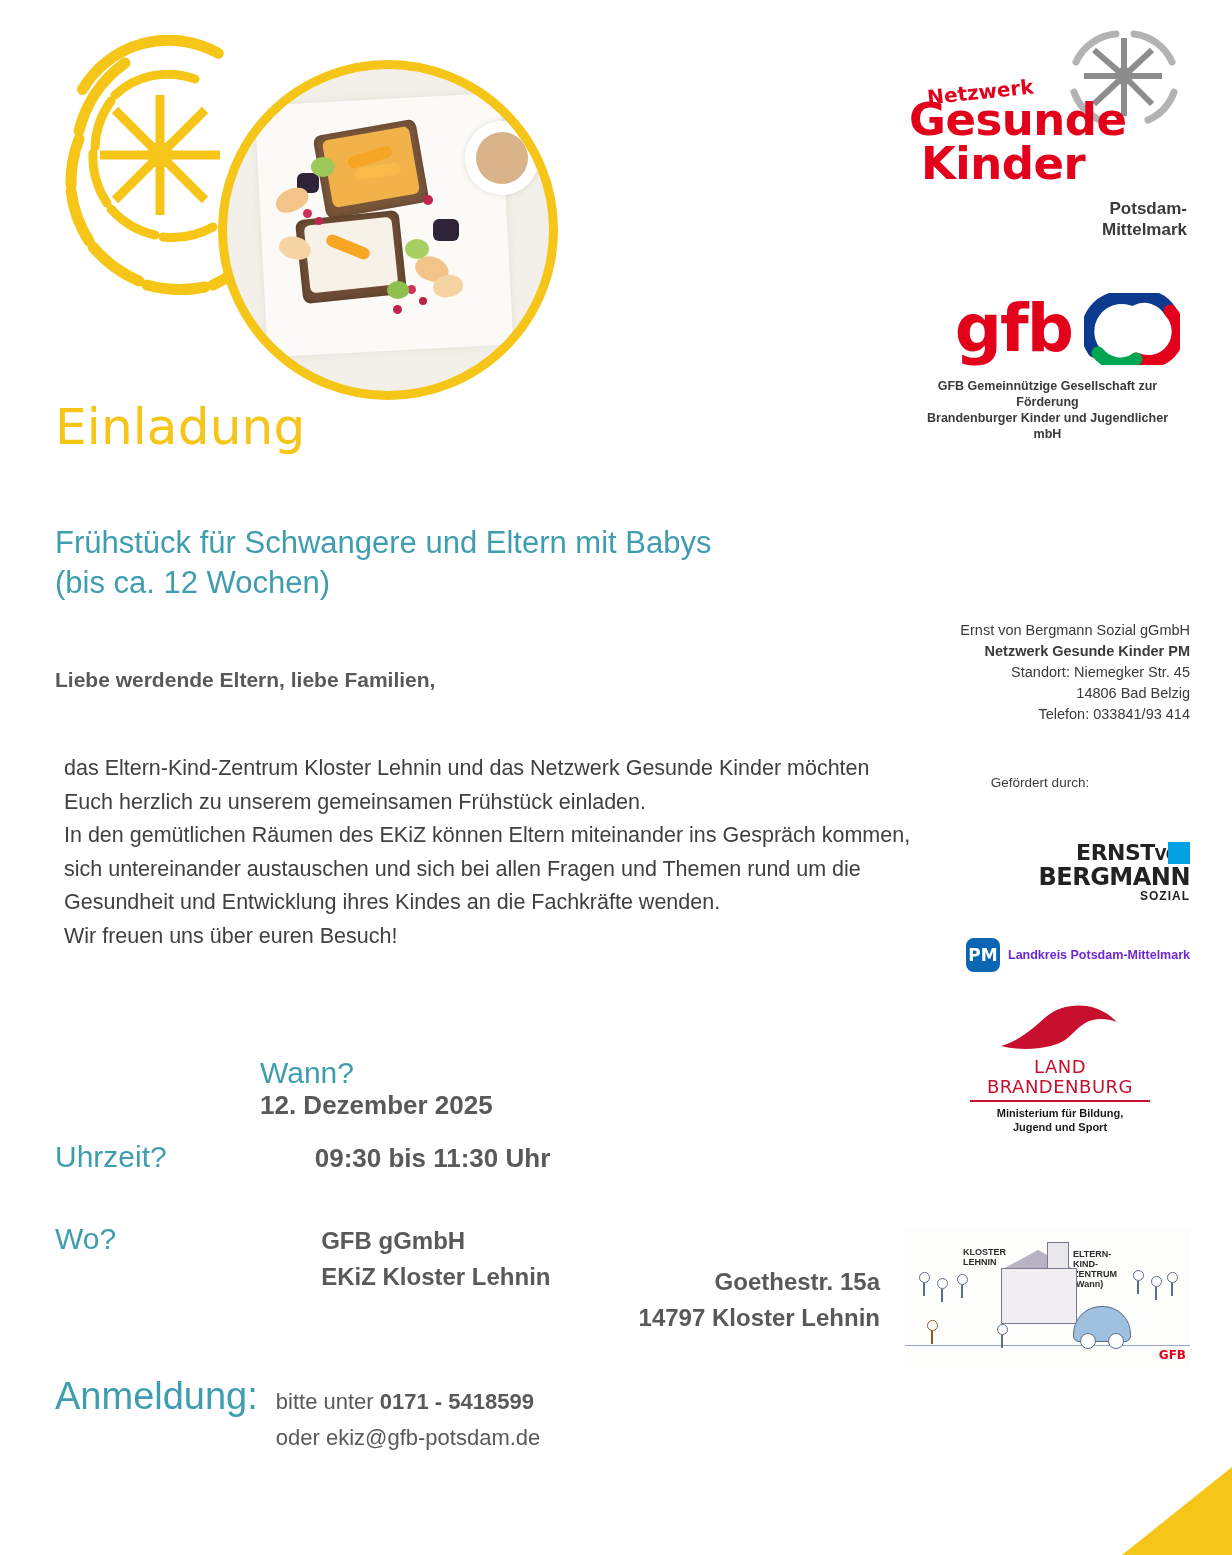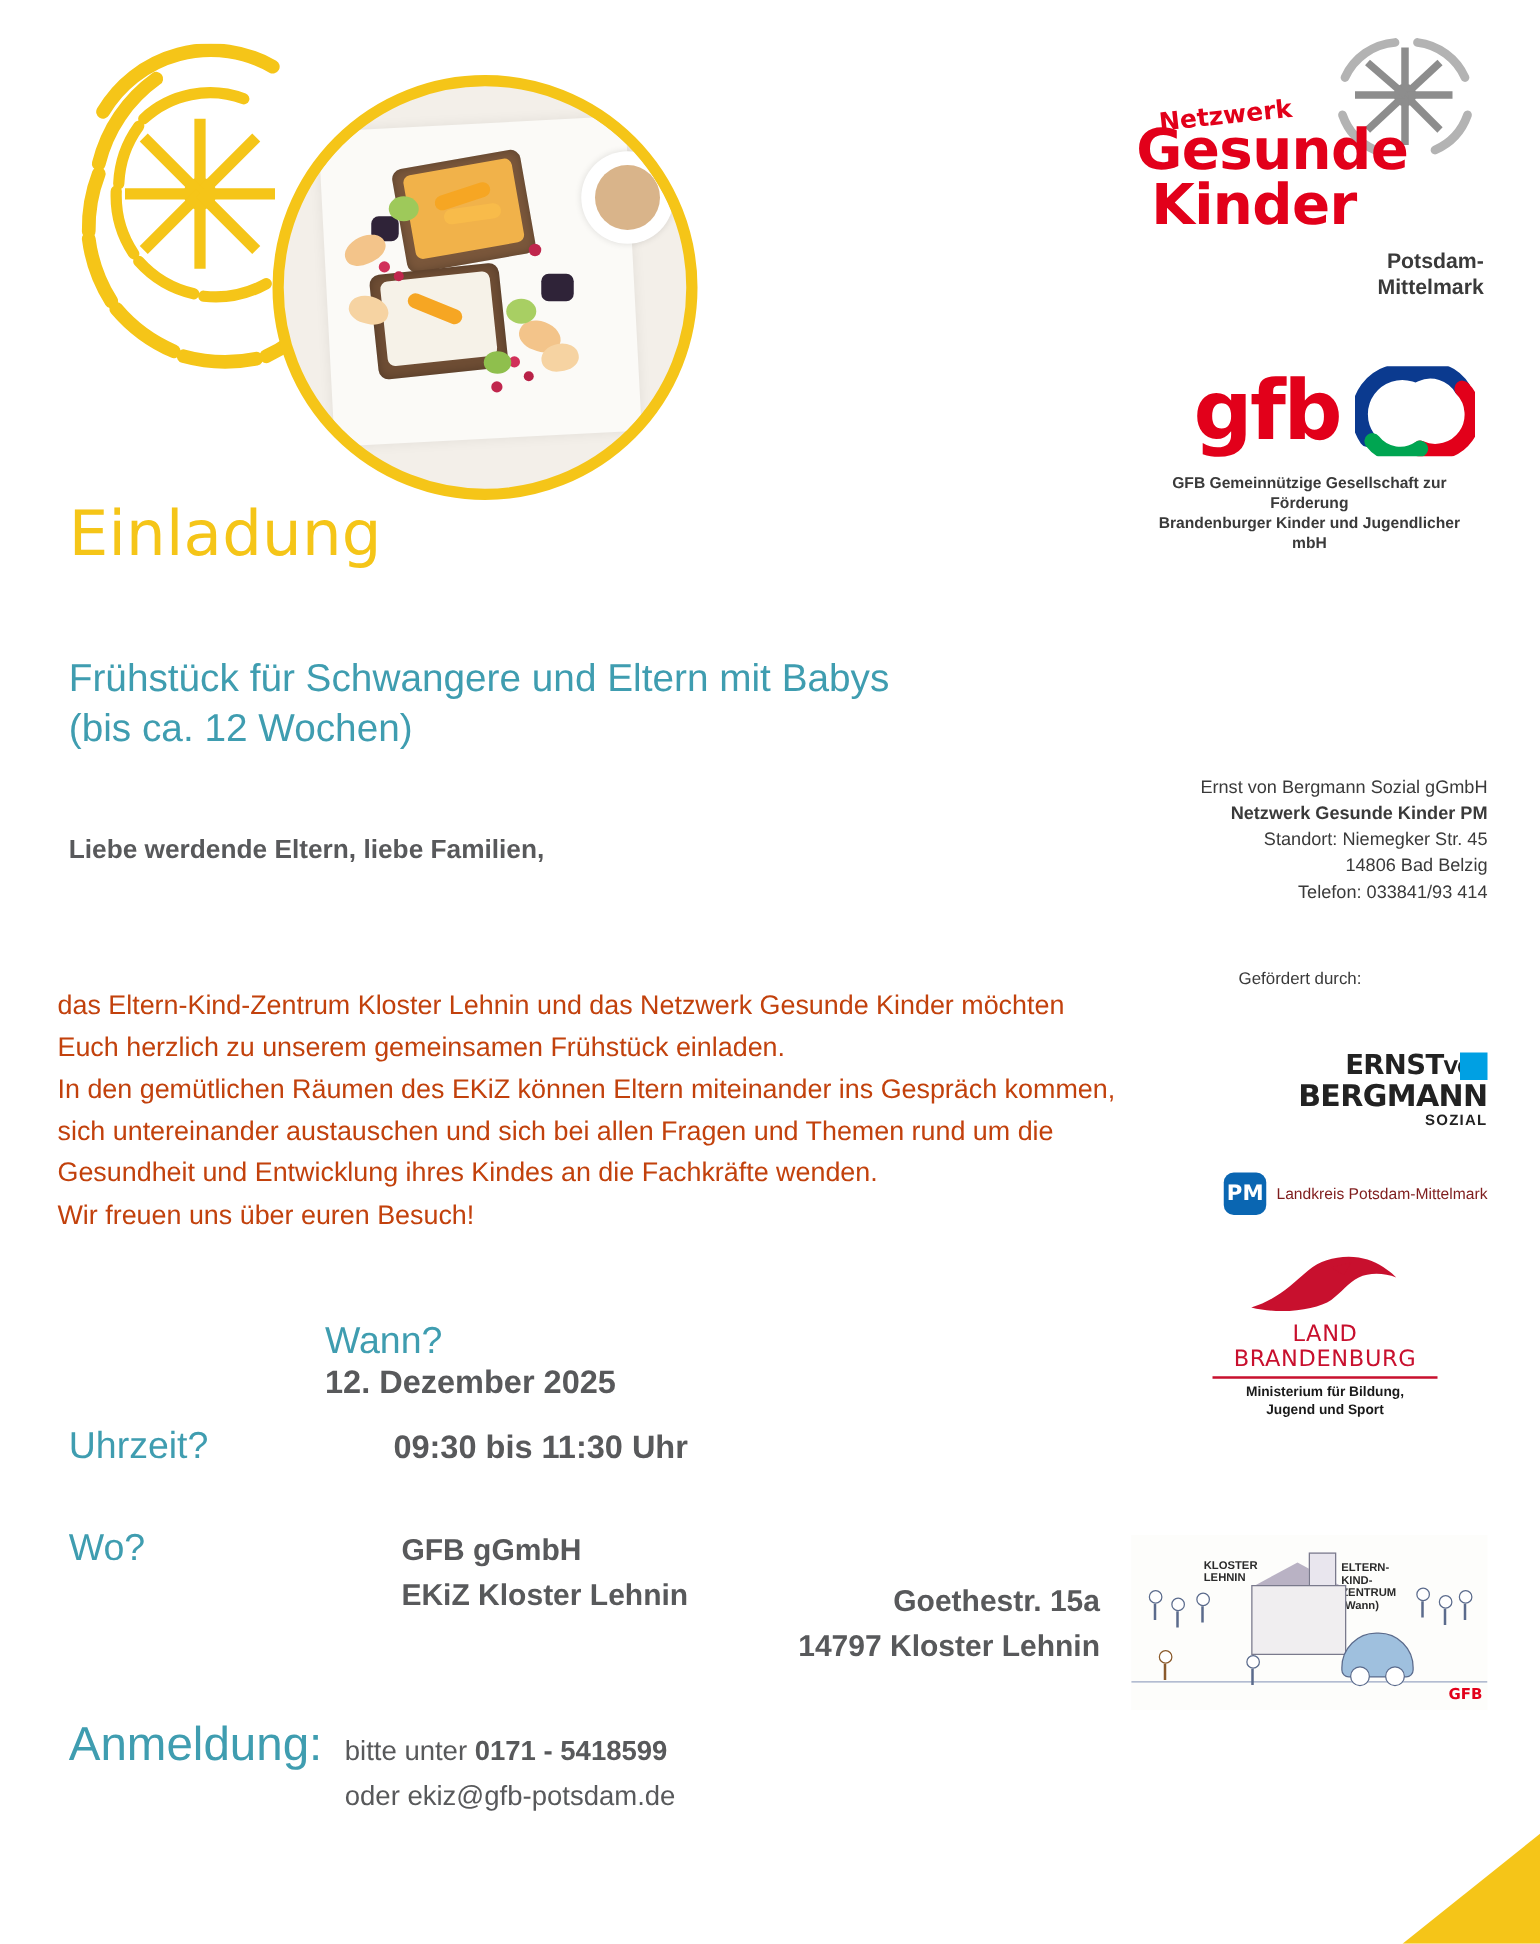--- a/index.html
+++ b/index.html
@@ -182,27 +182,26 @@
     position: absolute;
     left: 55px;
     top: 668px;
     font-size: 21px;
     font-weight: 700;
     color: #58595b;
   }
 
   .body-text {
     position: absolute;
-    left: 46px;
+    left: 64px;
     top: 752px;
     width: 860px;
     font-size: 21.5px;
     line-height: 33.5px;
-    color: #c2410c;
-    margin-top: 36px;
+    color: #404040;
   }
 
   
   .address {
     position: absolute;
     right: 42px;
     top: 620px;
     width: 300px;
     text-align: right;
     font-size: 14.5px;
@@ -269,21 +268,21 @@
     justify-content: flex-end;
     gap: 8px;
   }
   .pm-badge {
     width: 34px; height: 34px; border-radius: 8px;
     background: #0a66b2; color: #fff;
     font-weight: 700; font-size: 17px;
     display: flex; align-items: center; justify-content: center;
     font-family: "DejaVu Sans", sans-serif;
   }
-  .pm-text { font-size: 12.5px; font-weight: 400; color: #7f1d1d; }
+  .pm-text { font-size: 12.5px; font-weight: 700; color: #6d28d9; }
 
   .brandenburg-logo {
     position: absolute;
     right: 42px;
     top: 1000px;
     width: 260px;
     text-align: center;
   }
   .bb-eagle { color: #c8102e; font-size: 44px; line-height: 36px; }
   .bb-name {

